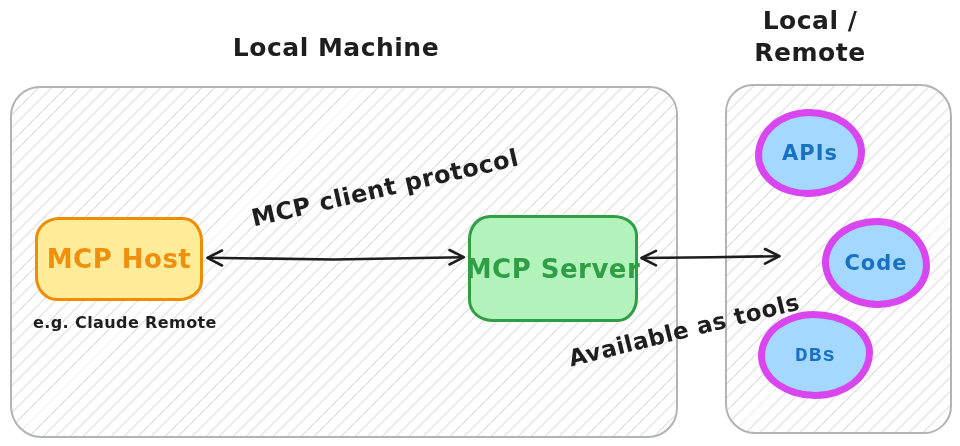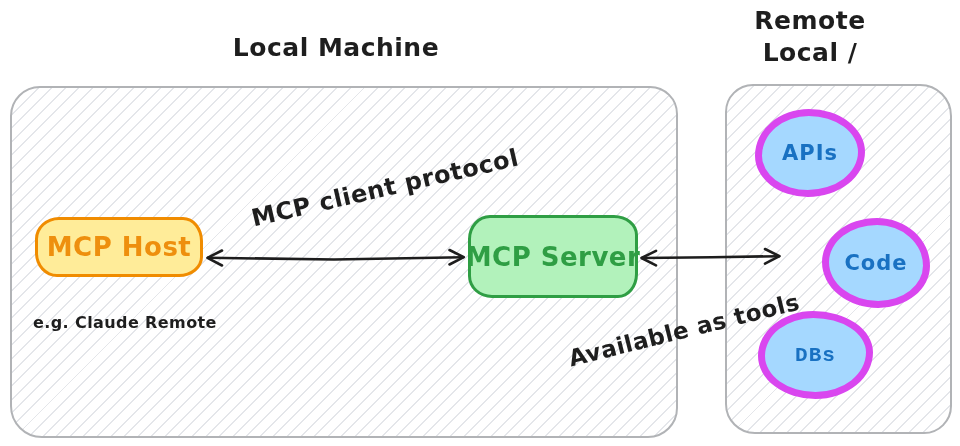--- a/index.html
+++ b/index.html
@@ -54,28 +54,28 @@
     display: flex;
     align-items: center;
     justify-content: center;
     box-sizing: border-box;
     font-size: 26px;
     font-weight: bold;
     letter-spacing: 0.5px;
     white-space: nowrap;
   }
   .node-box.host {
-    left: 35px; top: 217px; width: 168px; height: 60px;
+    left: 35px; top: 217px; width: 168px; height: 84px;
     background: #ffec99;
     border: 3px solid #f08c00;
     border-radius: 24px 20px 24px 22px / 22px 24px 20px 24px;
     color: #ee8f0e;
   }
   .node-box.server {
-    left: 468px; top: 215px; width: 170px; height: 83px;
+    left: 468px; top: 215px; width: 170px; height: 107px;
     background: #b2f2bb;
     border: 3px solid #2f9e44;
     border-radius: 22px 24px 20px 24px / 24px 20px 24px 22px;
     color: #2f9e44;
   }
 
   .node-caption {
     position: absolute;
     left: 33px; top: 313px;
     font-size: 16px;
@@ -145,22 +145,22 @@
 </head>
 <body>
 
 <div class="canvas">
 
   <div class="container local-machine"></div>
   <div class="container local-remote"></div>
 
   <div class="group-title lm-title">Local Machine</div>
   <div class="group-title lr-title">
+    <div>Local /</div>
     <div>Remote</div>
-    <div>Local /</div>
   </div>
 
   <div class="node-box host">
     <span>MCP Host</span>
   </div>
   <div class="node-caption">e.g. Claude Remote</div>
 
   <div class="node-box server">
     <span>MCP Server</span>
   </div>

